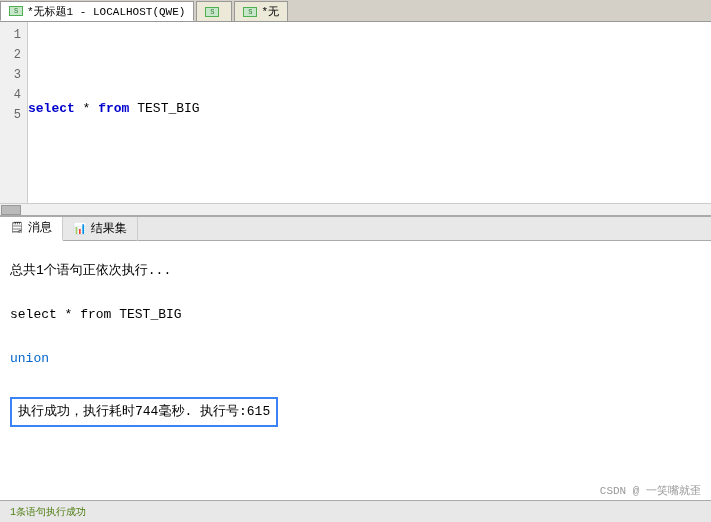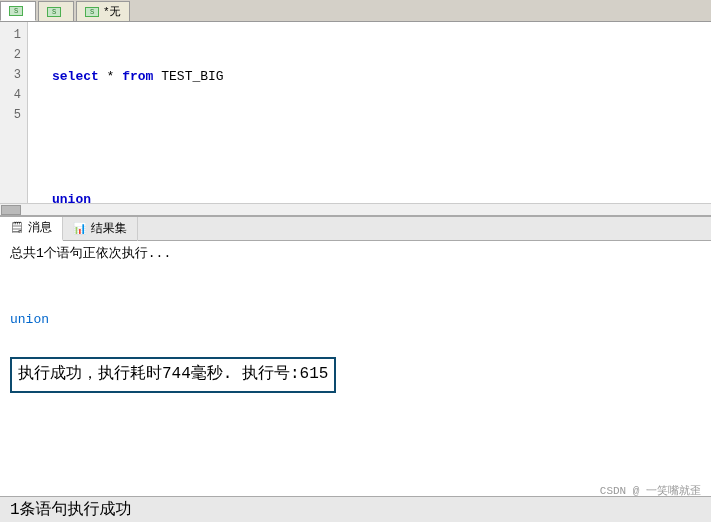--- a/index.html
+++ b/index.html
@@ -75,26 +75,27 @@
       min-width: 28px;
       user-select: none;
     }
     .line-numbers div {
       height: 20px;
       display: flex;
       align-items: center;
       justify-content: flex-end;
     }
     .code-content {
-      padding: 4px 24px;
+      padding: 4px 0;
       flex: 1;
       line-height: 1.6;
       font-size: 13px;
       overflow: auto;
       white-space: pre;
+      margin-top: 32px;
     }
     .code-line {
       height: 20px;
       display: flex;
       align-items: center;
     }
     .kw { color: #0000cc; font-weight: bold; }
     .plain { color: #000; }
     .scrollbar-area {
       position: absolute;
@@ -144,67 +145,69 @@
       background: #fff;
       border-bottom: 2px solid #fff;
     }
     .bottom-tab-icon {
       margin-right: 4px;
       font-size: 11px;
     }
 
     
     .message-area {
-      padding: 2px 10px;
+      padding: 19px 10px;
       flex: 1;
       overflow-y: auto;
       font-family: 'Courier New', Consolas, monospace;
       font-size: 13px;
       line-height: 1.7;
       background: #fff;
     }
     .msg-line { display: block; }
     .msg-blue { color: #0066cc; }
     .msg-black { color: #000; }
     .msg-empty { height: 1.7em; display: block; }
 
     .success-bar {
-      border: 2px solid #0c4a6e;
+      border: 2px solid #3b82f6;
       padding: 2px 6px;
       display: inline-block;
       color: #000;
-      font-size: 16px;
+      font-size: 13px;
       font-family: 'Courier New', Consolas, monospace;
       background: #fff;
     }
 
     .footer-bar {
       background: #e8e8e8;
       border-top: 1px solid #aaa;
       padding: 2px 10px;
-      font-size: 16px;
-      color: #000000;
+      font-size: 10px;
+      color: #4d7c0f;
       display: flex;
       justify-content: space-between;
+      align-items: center;
       min-height: 22px;
     }
     .csdn-watermark {
       color: #999;
       font-size: 11px;
       position: fixed;
       bottom: 24px;
       right: 10px;
     }
   </style>
 </head>
 <body>
 
 <div class="tab-bar">
   <div class="tab active">
     <span class="tab-icon tab-icon-sql">S</span>
+    <span>*无标题1 - LOCALHOST(QWE)</span>
   </div>
   <div class="tab">
     <span class="tab-icon tab-icon-sql">S</span>
   </div>
   <div class="tab">
     <span class="tab-icon tab-icon-sql">S</span>
     <span>*无</span>
   </div>
 </div>
 
@@ -244,20 +247,21 @@
     </div>
     <div class="bottom-tab">
       <span class="bottom-tab-icon">📊</span>
       <span>结果集</span>
     </div>
   </div>
 
   <div class="message-area">
     <span class="msg-line msg-black">总共1个语句正依次执行...</span>
     <span class="msg-empty"></span>
+    <span class="msg-line msg-black">select * from TEST_BIG</span>
     <span class="msg-empty"></span>
     <span class="msg-line msg-blue">union</span>
     <span class="msg-empty"></span>
     <div style="margin-top:4px;">
       <span class="success-bar">执行成功，执行耗时744毫秒. 执行号:615</span>
     </div>
   </div>
 
   <div class="footer-bar">
     <span>1条语句执行成功</span>

